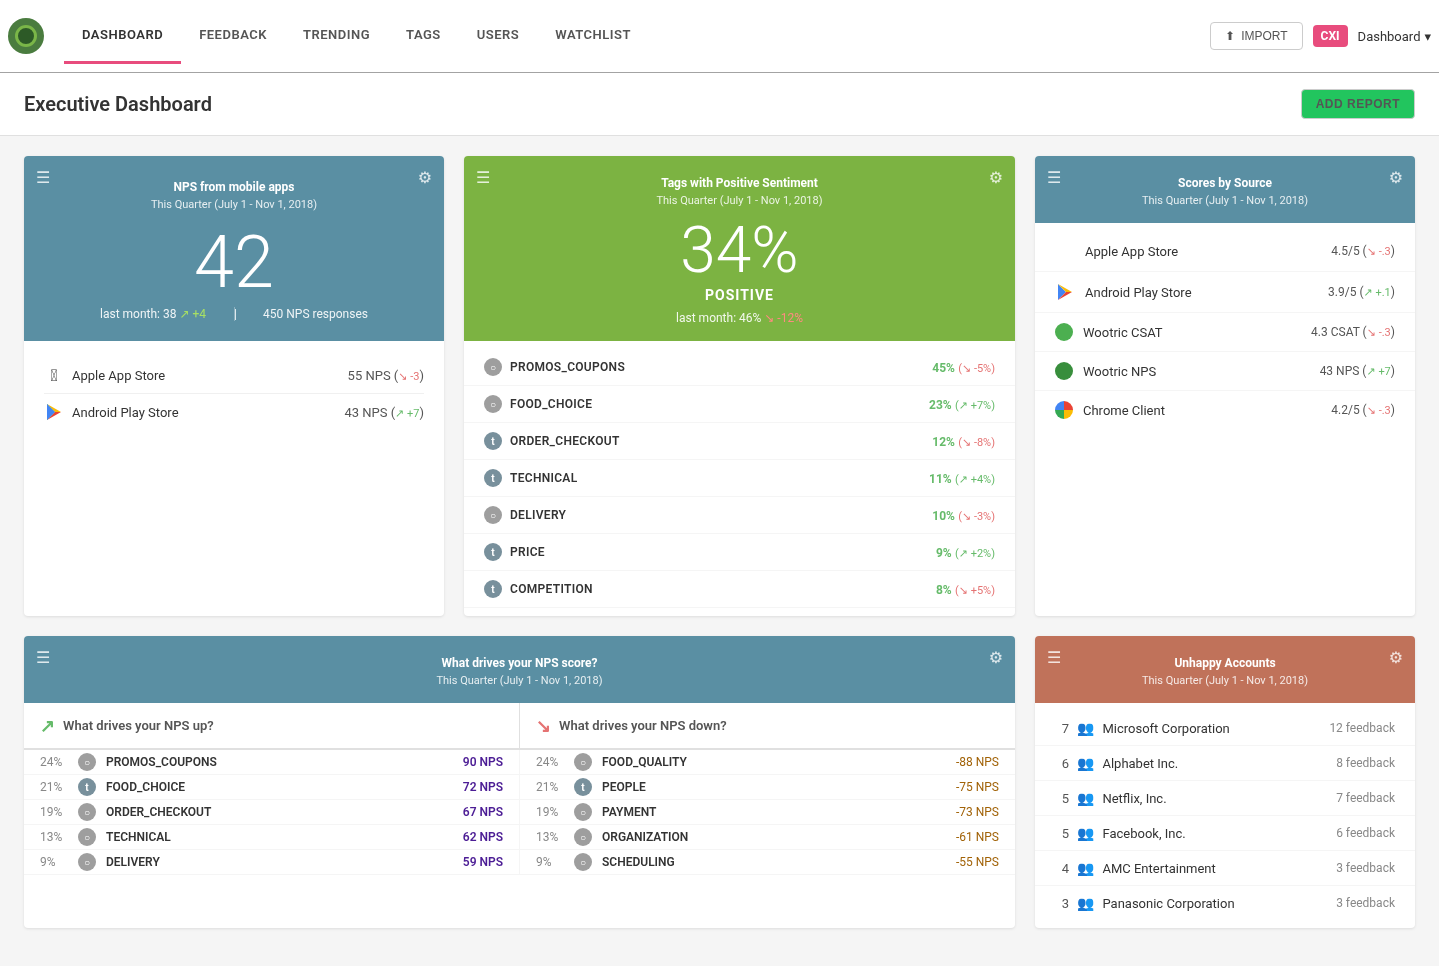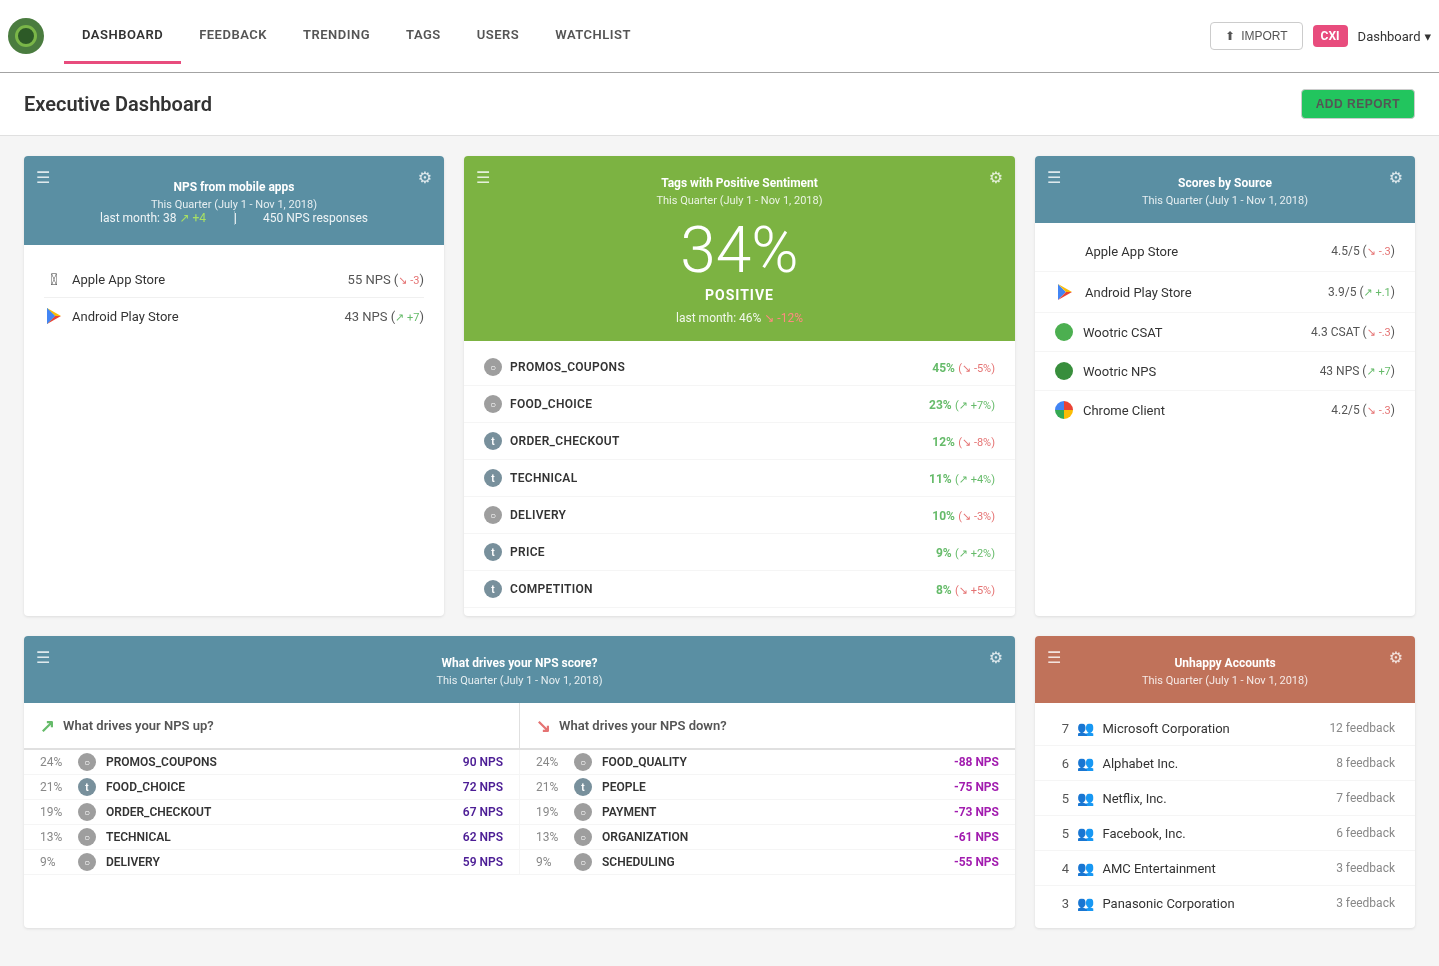--- a/index.html
+++ b/index.html
@@ -89,21 +89,21 @@
     .drives-col { flex: 1; padding: 12px 16px; }
     .drives-col-up { border-right: 1px solid #e0e0e0; }
     .drives-col-header { display: flex; align-items: center; gap: 8px; font-size: 13px; font-weight: 600; color: #555; }
     .drives-data-row { display: flex; border-bottom: 1px solid #f5f5f5; }
     .drives-data-col { flex: 1; padding: 3px 16px; display: flex; align-items: center; justify-content: space-between; border-right: 1px solid #f5f5f5; }
     .drives-data-col:last-child { border-right: none; }
     .drives-left { display: flex; align-items: center; gap: 6px; }
     .drives-pct { color: #888; font-size: 12px; min-width: 32px; }
     .drives-name { font-size: 12px; color: #333; font-weight: 600; }
     .drives-nps-up { color: #4c1d95; font-size: 12px; font-weight: 600; }
-    .drives-nps-down { color: #a21caf; font-size: 12px; font-weight: 700; }
+    .drives-nps-down { color: #a16207; font-size: 12px; font-weight: 400; }
 
     
     .card-unhappy { flex: 0 0 380px; }
     .card-unhappy-header { background: #c0725a; color: #fff; text-align: center; padding: 20px 20px 16px; position: relative; }
     .card-unhappy-body { padding: 8px 0; }
     .unhappy-row { display: flex; align-items: center; padding: 9px 20px; border-bottom: 1px solid #f5f5f5; gap: 8px; }
     .unhappy-row:last-child { border-bottom: none; }
     .unhappy-count { font-size: 13px; color: #555; min-width: 14px; text-align: right; }
     .unhappy-icon { font-size: 14px; color: #9e9e9e; }
     .unhappy-name { font-size: 13px; color: #333; flex: 1; }
@@ -149,20 +149,21 @@
 
 <div class="main">
 
   <div class="row">
 
     <div class="card card-nps">
       <div class="card-nps-header">
         <span class="card-filter-icon">☰</span>
         <div class="card-title">NPS from mobile apps</div>
         <div class="card-subtitle">This Quarter (July 1 - Nov 1, 2018)</div>
+        <div class="nps-score">42</div>
         <div class="nps-meta">
           <span>last month: 38 <span class="trend-up">↗ +4</span></span>
           <span class="divider">|</span>
           <span>450 NPS responses</span>
         </div>
         <span class="card-settings-icon">⚙</span>
       </div>
       <div class="card-nps-body">
         <div class="source-row">
           <div class="source-left">

